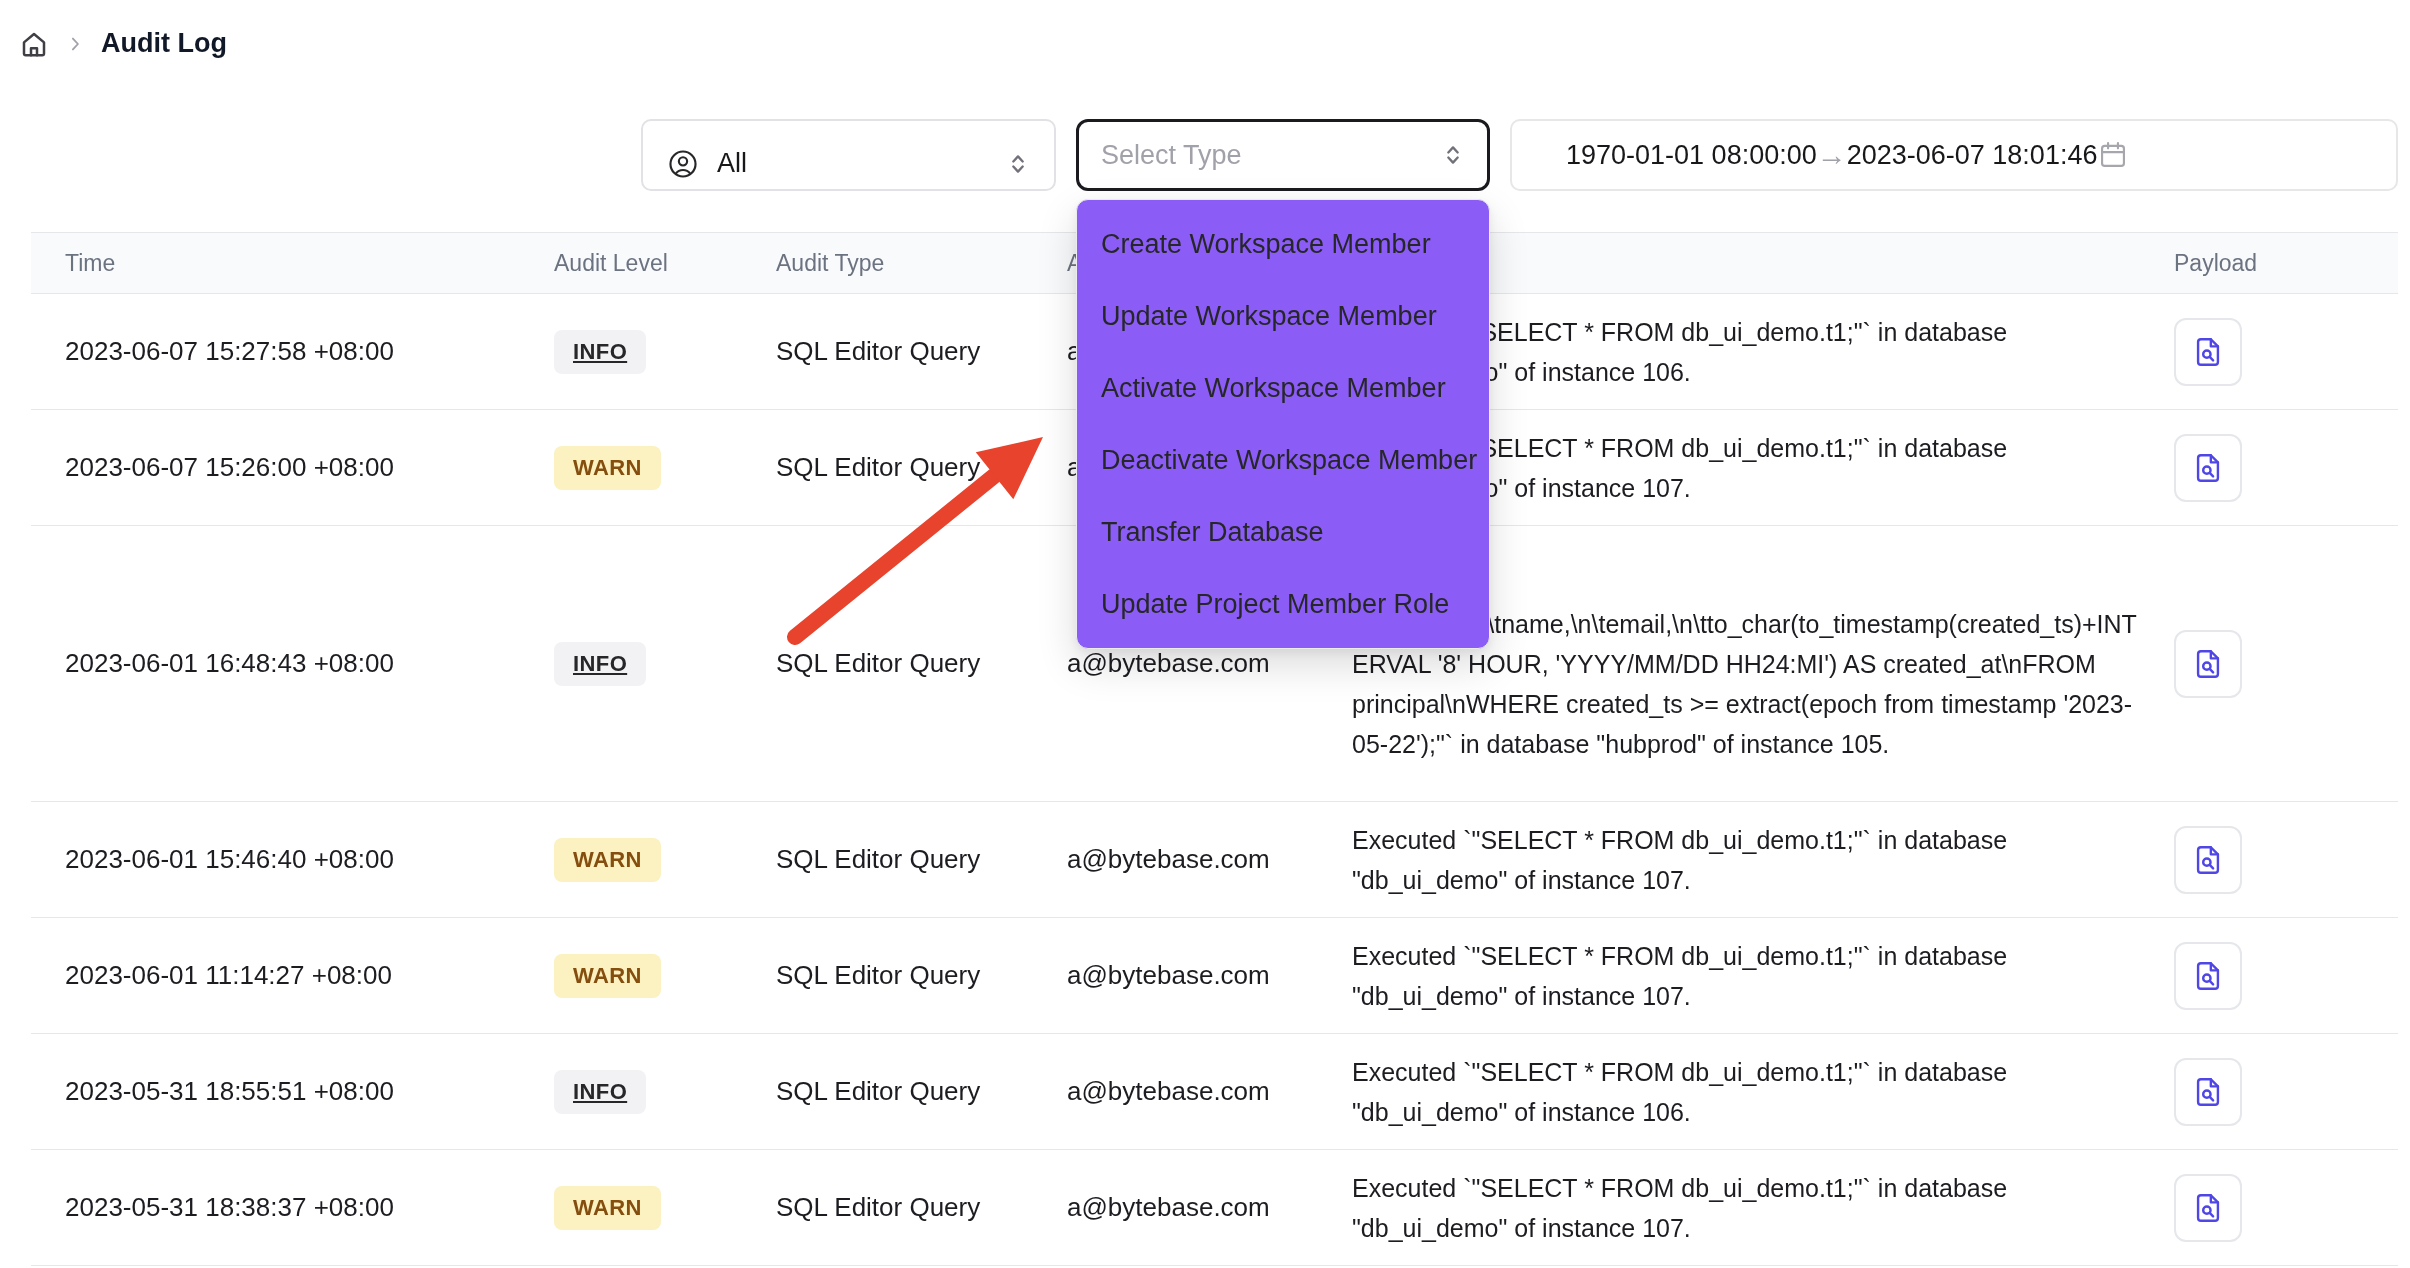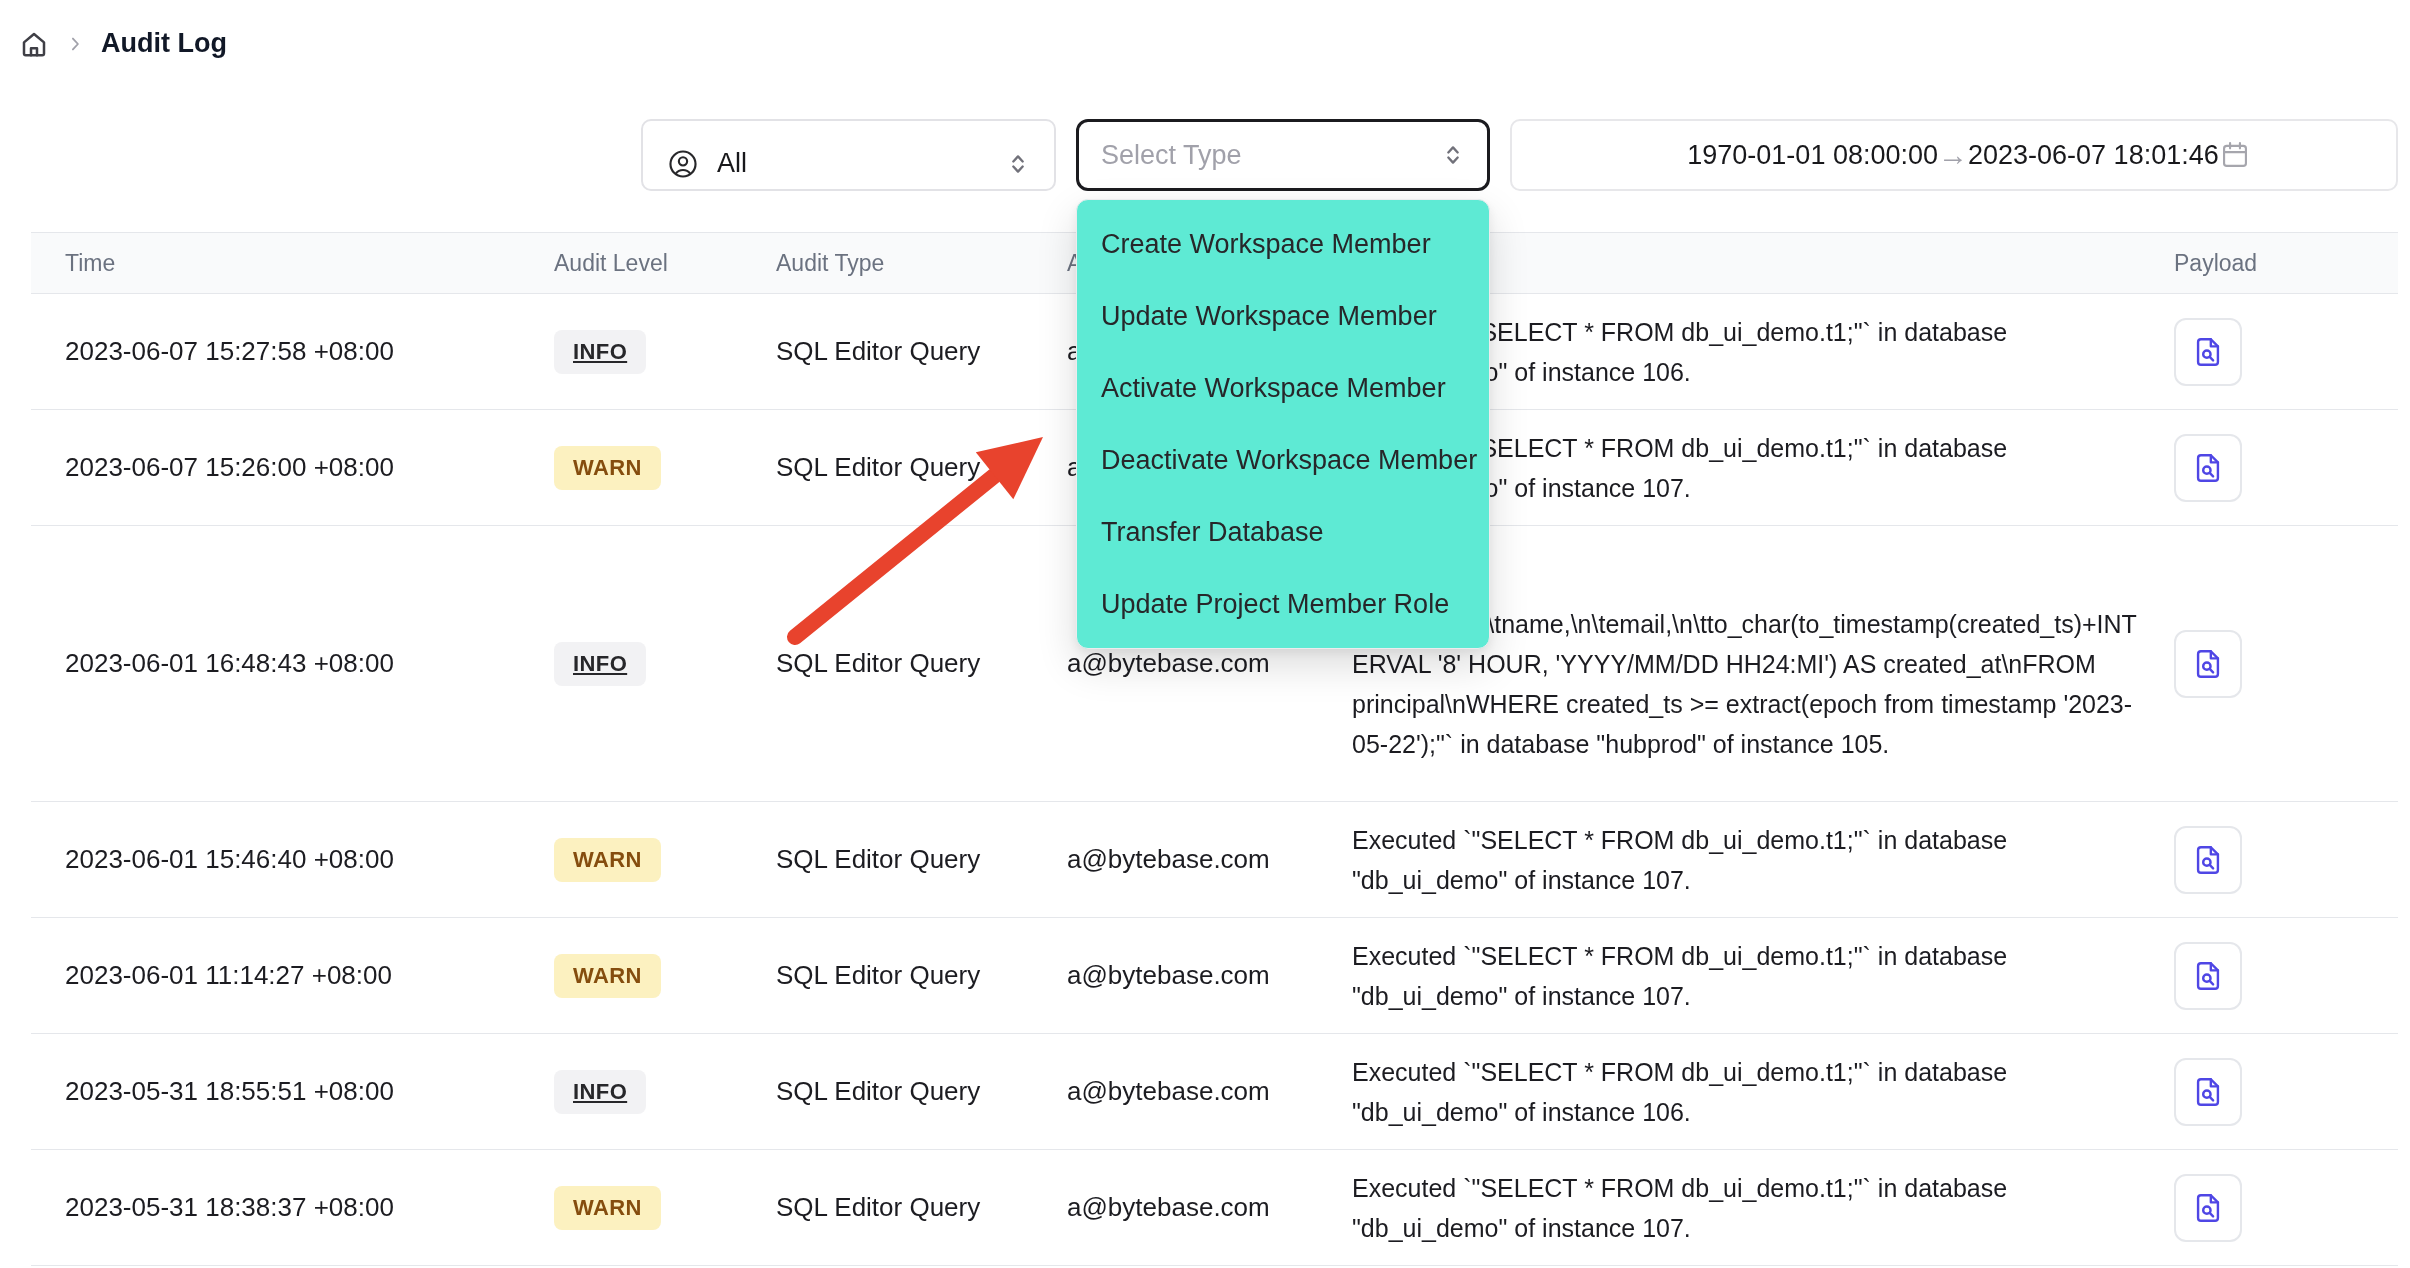--- a/index.html
+++ b/index.html
@@ -19,28 +19,28 @@
   .bc-sep { display: flex; align-items: center; }
   .bc-title { font-size: 27px; font-weight: 600; color: #111827; }
 
   
   .sel, .daterange { position: absolute; top: 119px; height: 72px; background: #fff; display: flex; align-items: center; }
   .sel-actor { left: 641px; width: 415px; border: 2px solid #e2e2e6; border-radius: 10px; padding: 17px 22px 0 24px; gap: 18px; cursor: pointer; }
   .sel-value { font-size: 27px; color: #18181b; flex: 1; }
   .sel-type { left: 1076px; width: 414px; border: 3px solid #1b1b1f; border-radius: 12px; padding: 0 20px 0 22px; justify-content: space-between; cursor: pointer; }
   .sel-placeholder { font-size: 27px; color: #a1a1aa; }
   .caret { display: flex; align-items: center; }
-  .daterange { left: 1510px; width: 888px; border: 2px solid #e7e7ea; border-radius: 10px; padding: 0 24px 0 54px; justify-content: center; cursor: pointer; }
+  .daterange { left: 1510px; width: 888px; border: 2px solid #e7e7ea; border-radius: 10px; padding: 0 24px 0 54px; justify-content: flex-start; cursor: pointer; }
   .date { font-size: 27px; color: #18181b; }
   .date-arrow { font-size: 30px; color: #a1a1aa; }
 
   
   .dropdown {
     position: absolute; left: 1076px; top: 199px; width: 414px; z-index: 10;
-    background: #5eead4; border: 1px solid #ececee; border-radius: 12px;
+    background: #8b5cf6; border: 1px solid #ececee; border-radius: 12px;
     box-shadow: 0 16px 40px rgba(0,0,0,.14), 0 4px 10px rgba(0,0,0,.06);
     padding: 8px 0;
   }
   .dropdown-item {
     height: 72px; display: flex; align-items: center; padding: 0 24px;
     font-size: 27px; color: #27272a; white-space: nowrap; overflow: hidden; cursor: pointer;
   }
 
   
   .audit-table { position: absolute; left: 31px; top: 232px; width: 2367px; }

